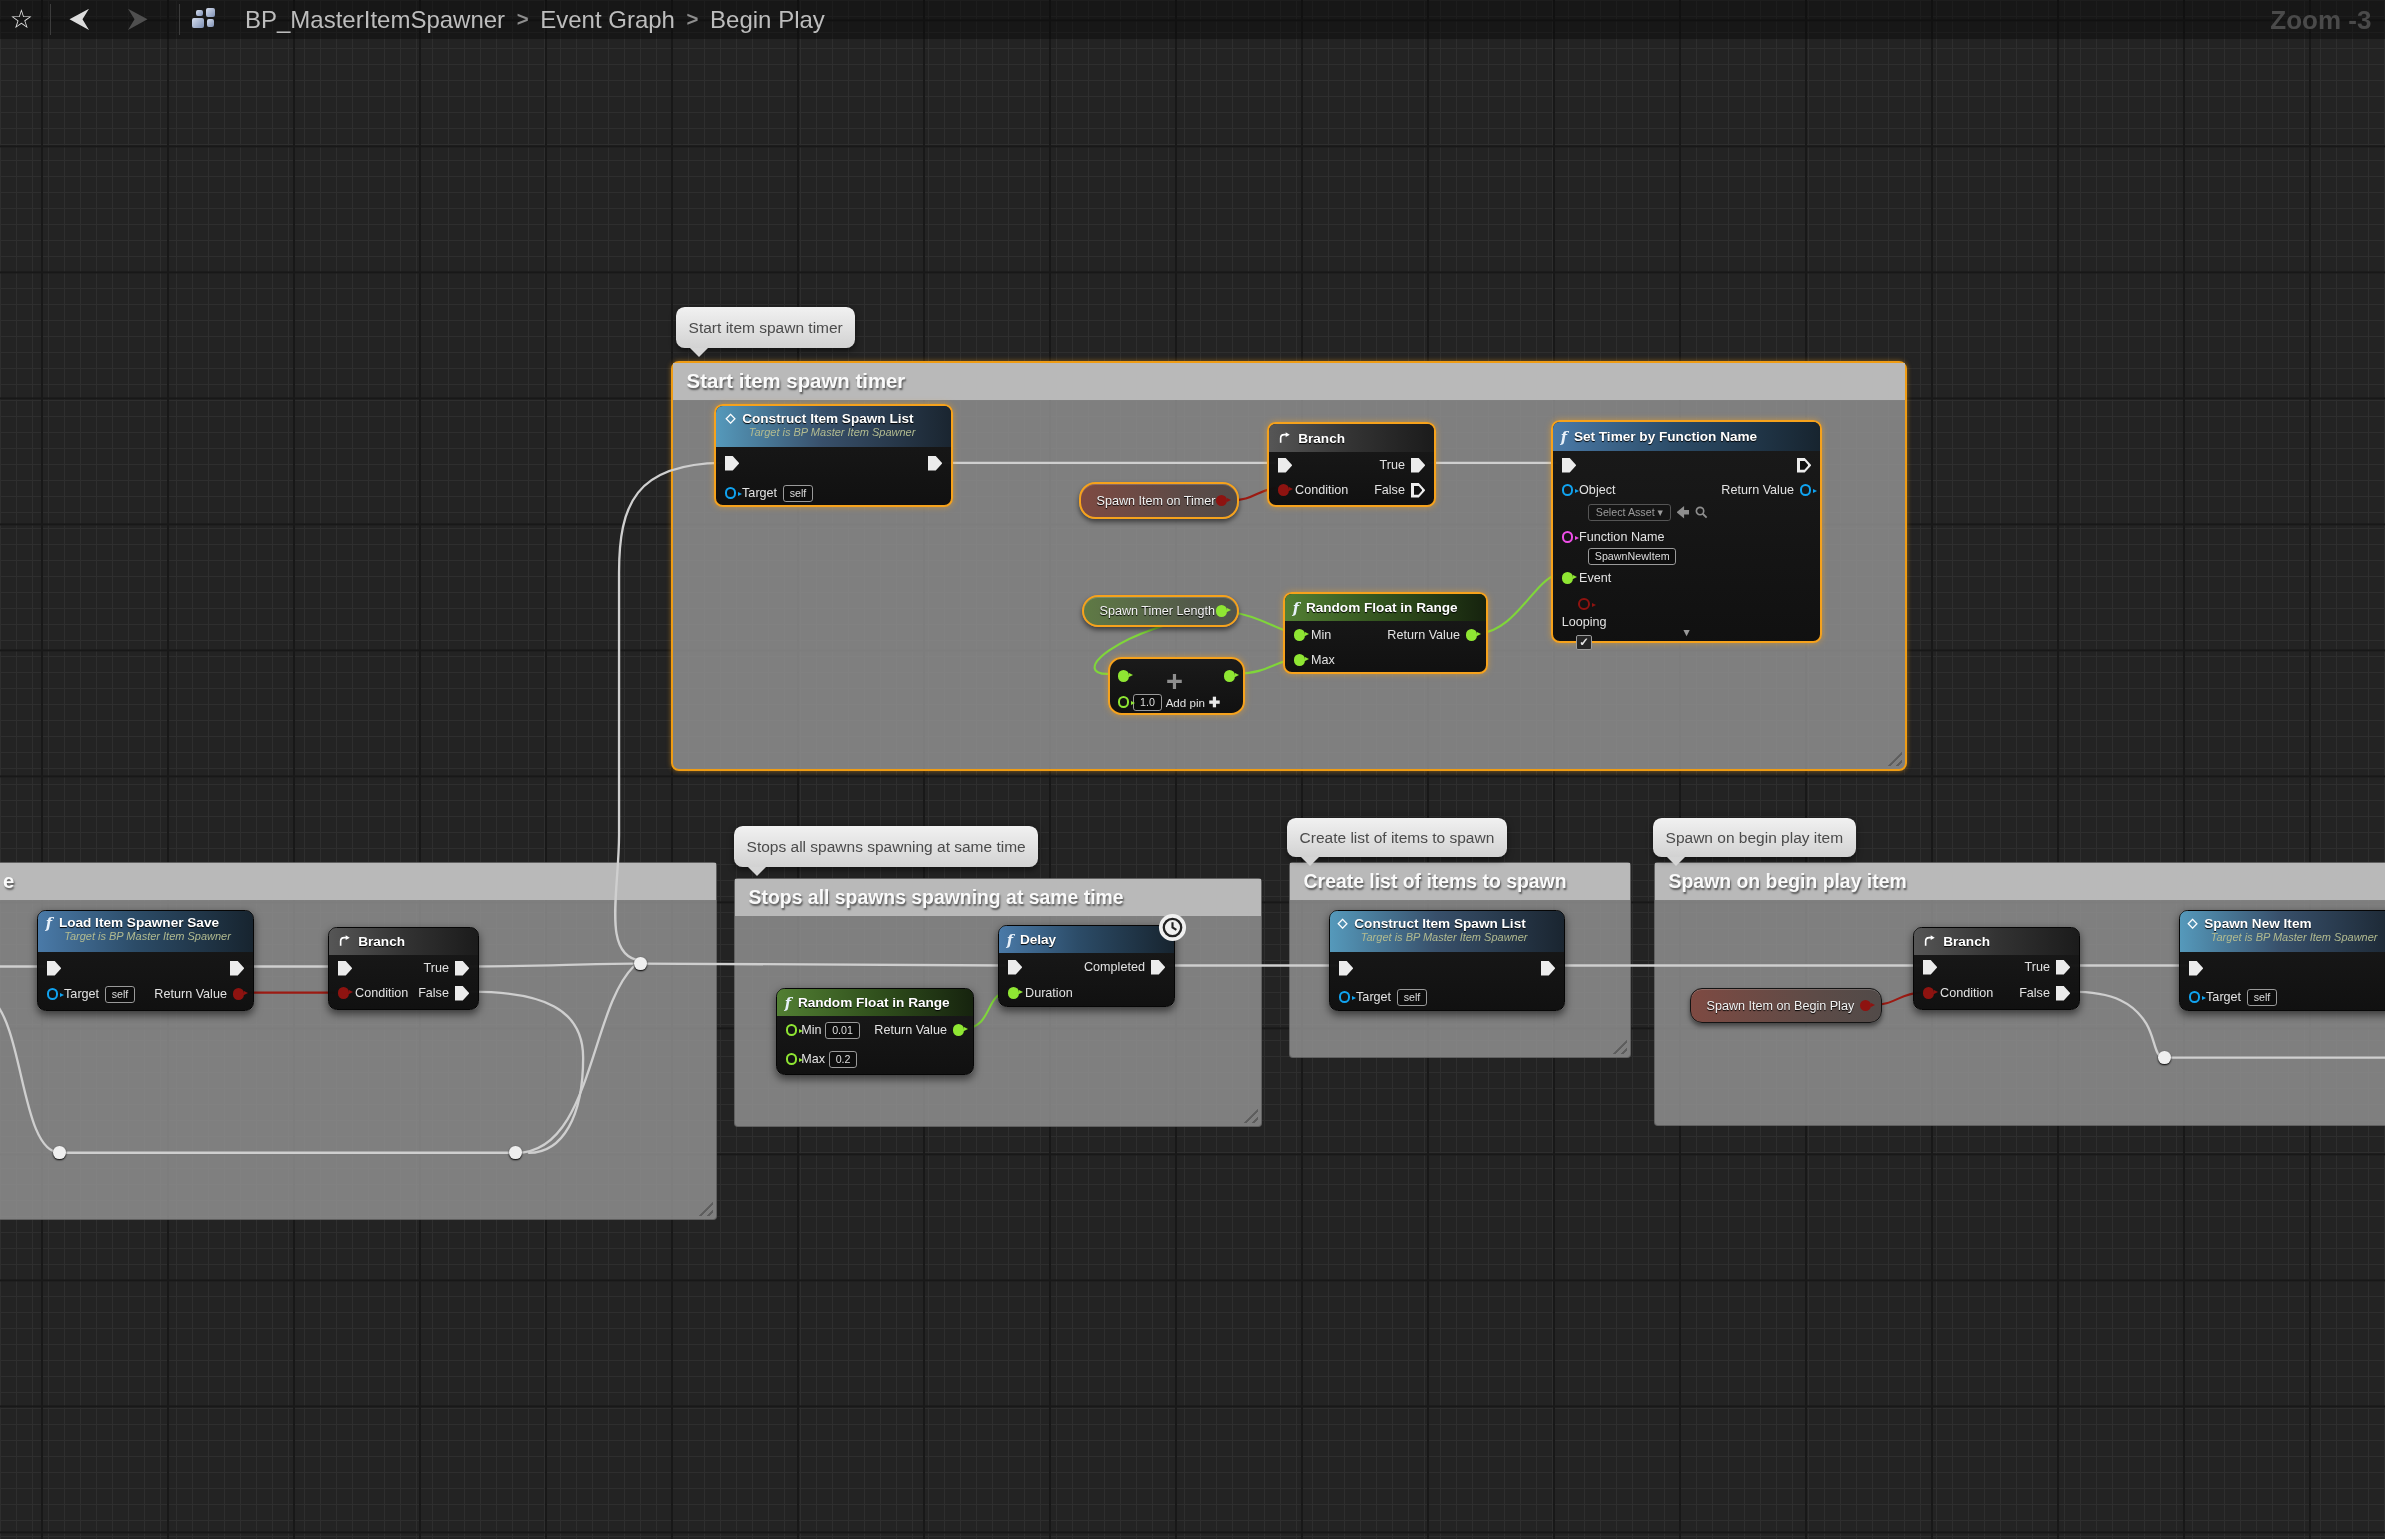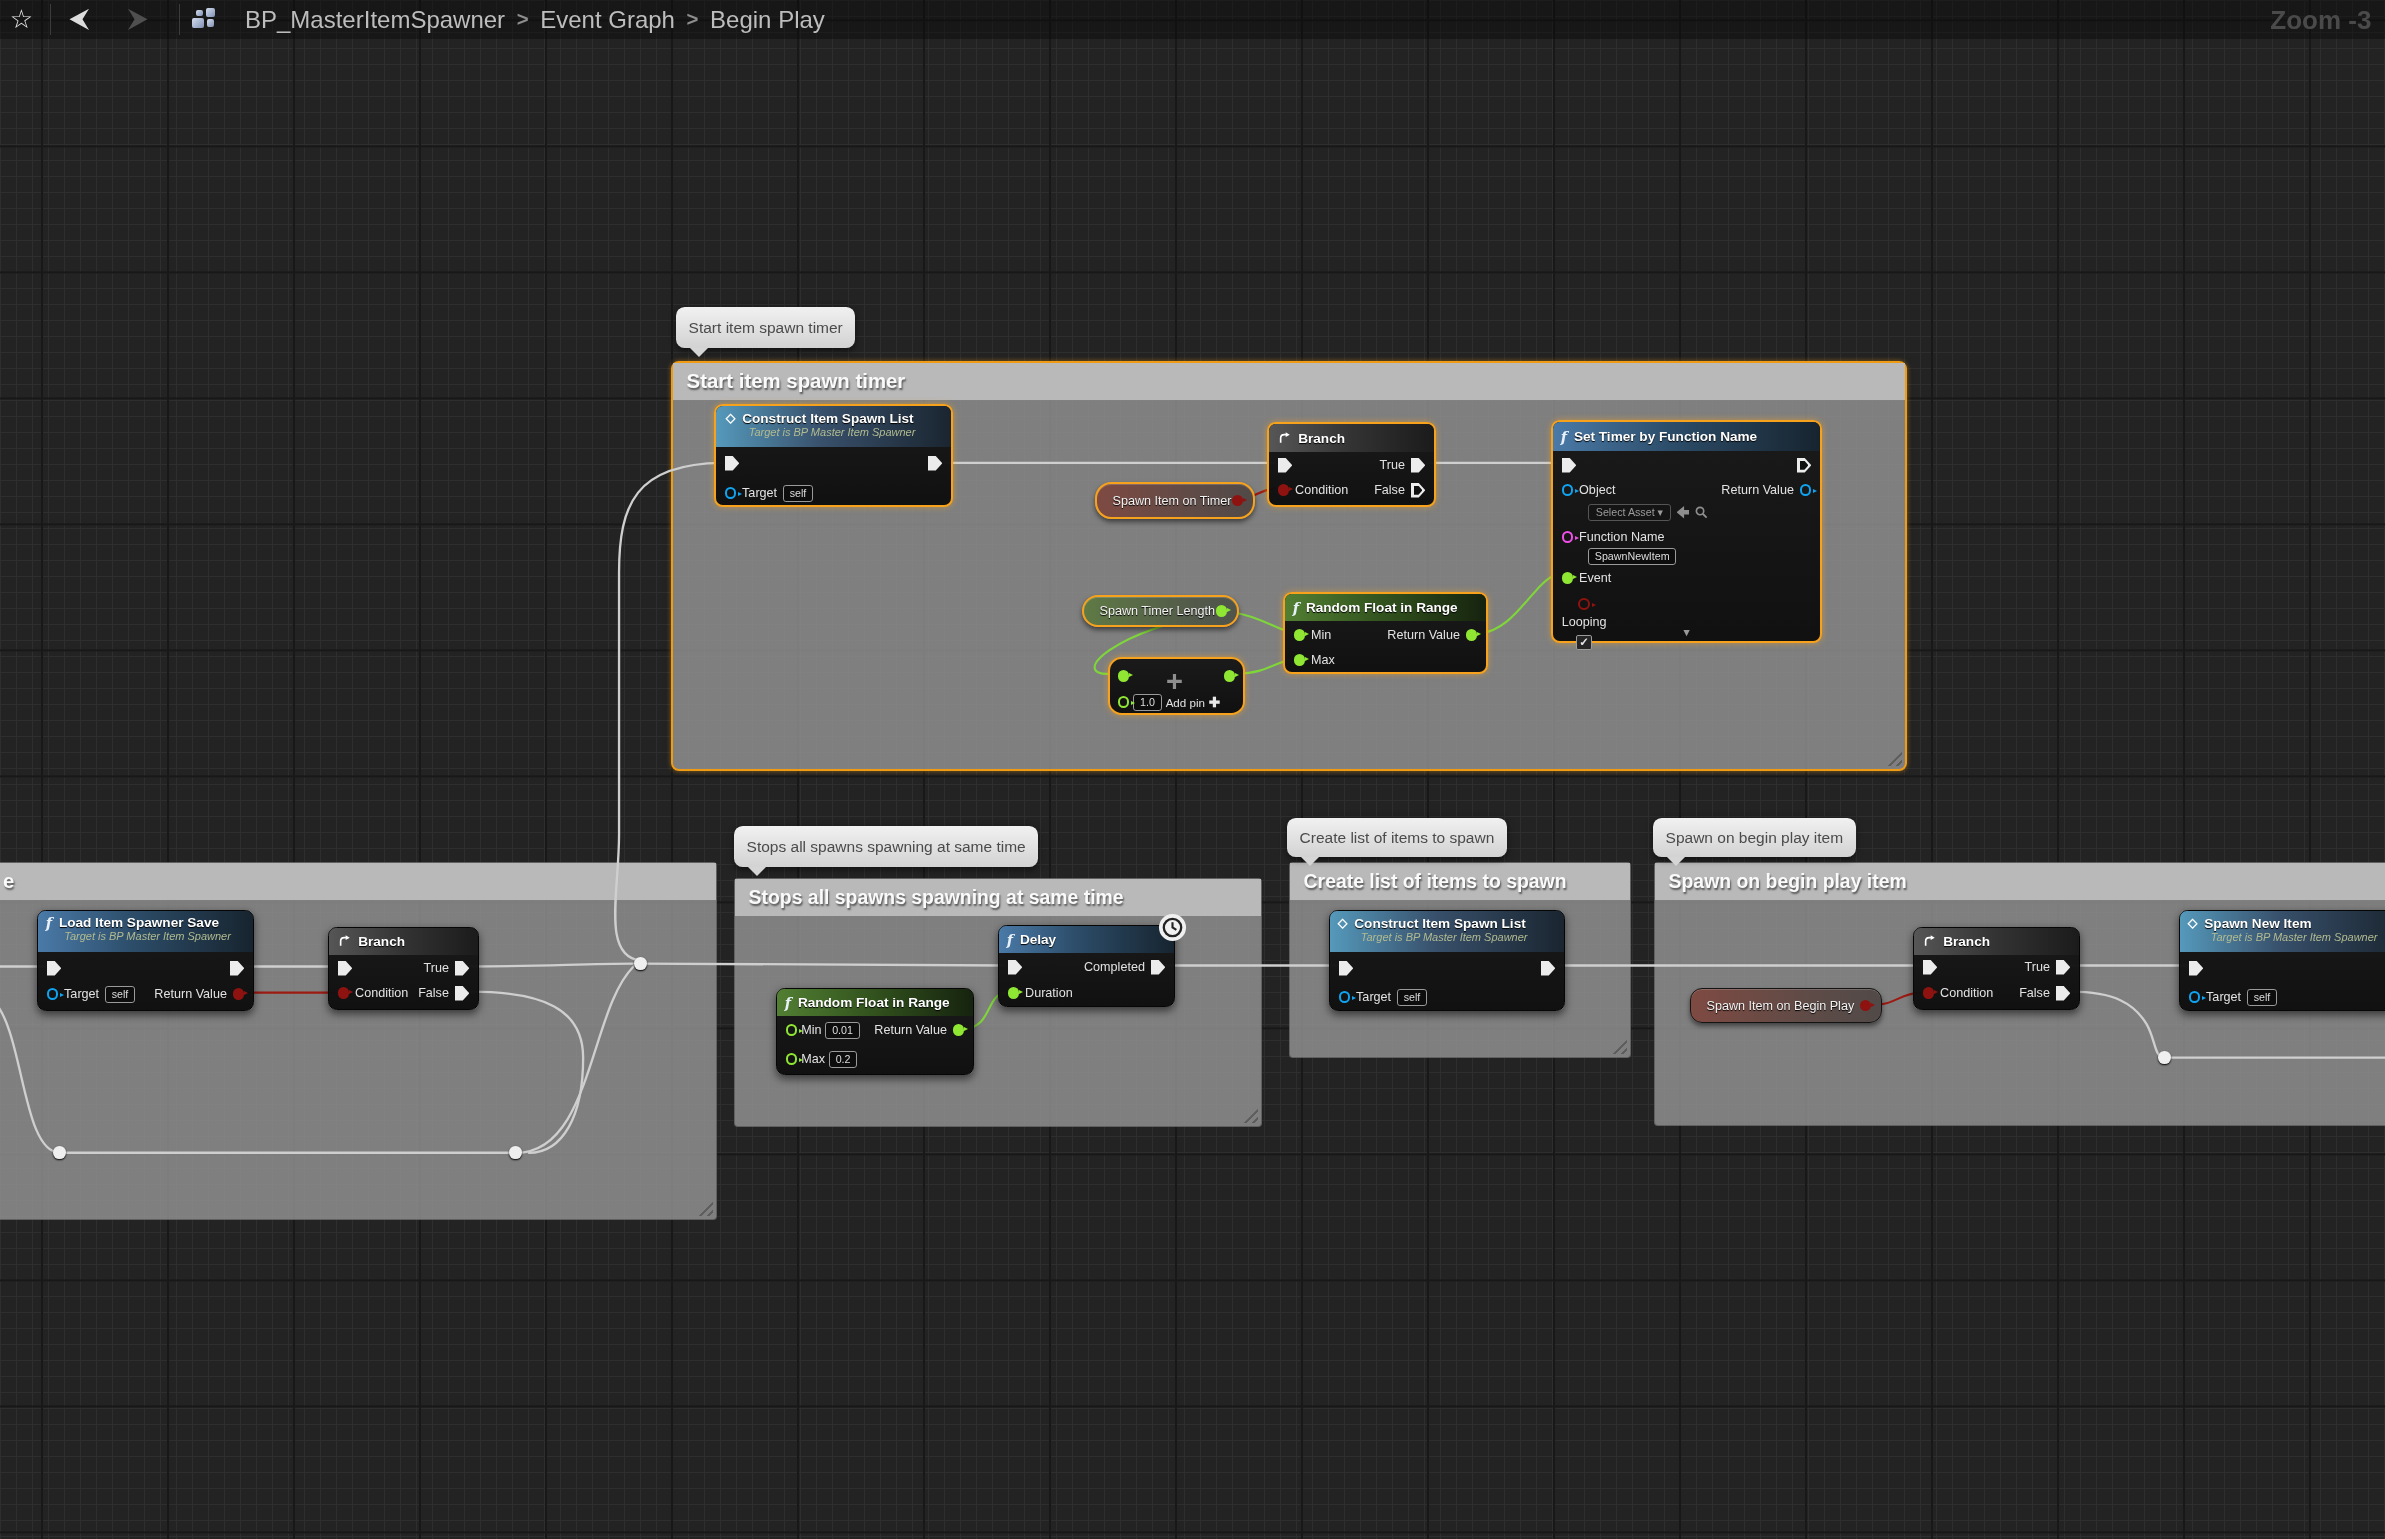--- a/index.html
+++ b/index.html
@@ -205,21 +205,21 @@
       </div>
     <div class="row" style="right:8.7px;top:58px;">
         <span>False</span>
         <span class="pexec hollow">
           <span class="o"></span>
           <span class="i"></span>
         </span>
       </div>
   </div>
 
-  <div class="pill red selected" style="left:1079px;top:482px;width:160px;height:37px;margin-left:16px;">
+  <div class="pill red selected" style="left:1079px;top:482px;width:160px;height:37px;">
     <span>Spawn Item on Timer</span>
     <span class="pc f" style="--c:#8e1310;position:relative;"></span>
   </div>
 
   <div class="node selected" style="left:1551px;top:420px;width:271px;height:223px;">
     <div class="nh blue" style="height:29px;align-items:center;padding-top:0;">
       <span class="fico">f</span>
       <span class="tt">Set Timer by Function Name</span>
     </div>
     <div class="row" style="left:8.7px;top:35px;">

